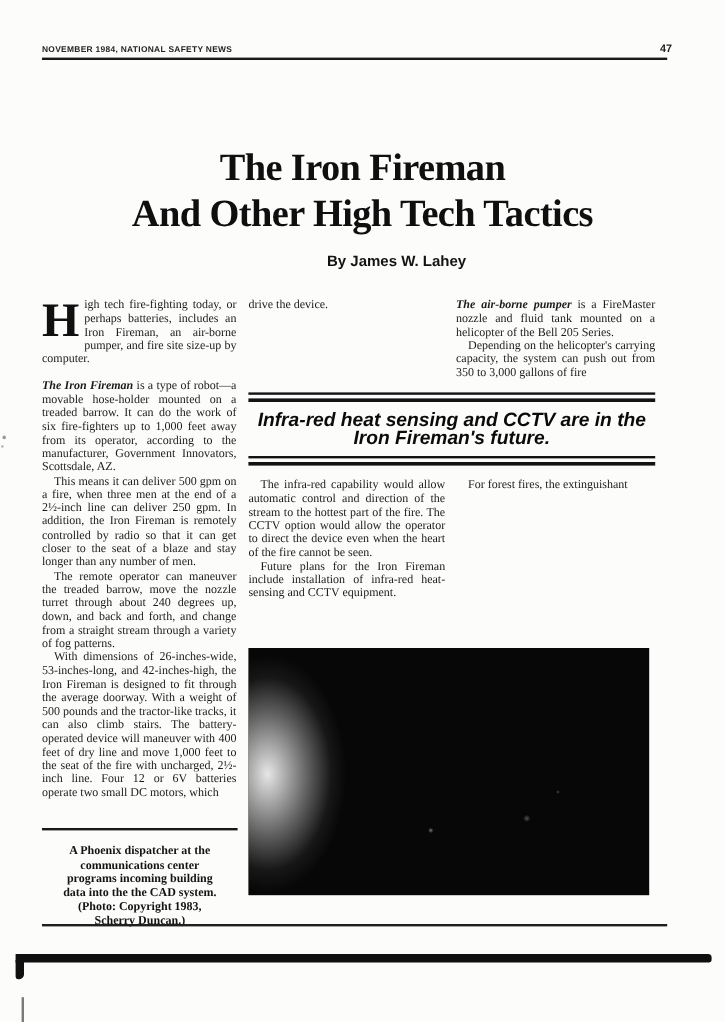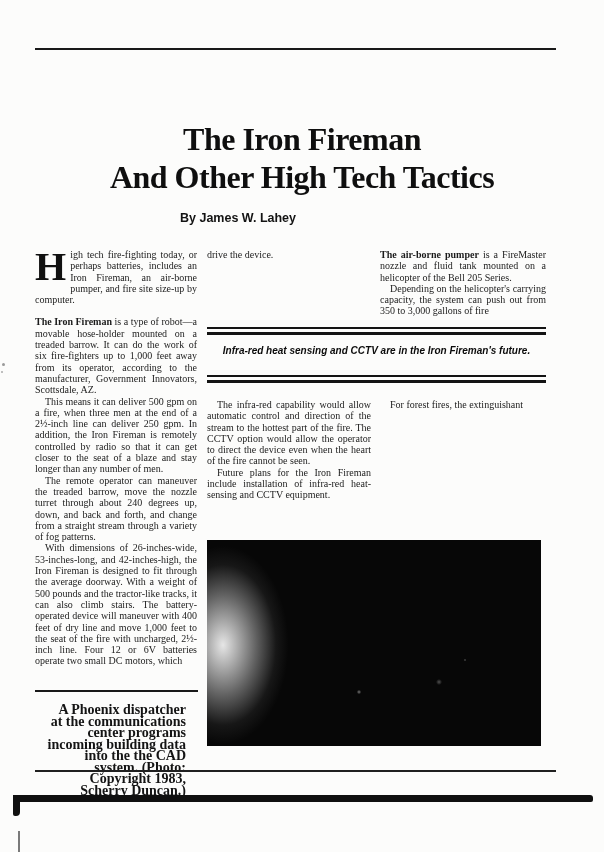--- a/index.html
+++ b/index.html
@@ -18,76 +18,80 @@
   .rh-right{font-size:9px;color:#1c1c1c;}
   .header-rule{position:absolute;top:48px;left:35px;width:521px;height:2px;background:#191919;}
   
   .title{
     position:absolute;top:120px;left:0;width:604px;margin:0;
     text-align:center;font-family:"Liberation Serif",serif;font-weight:700;
     font-size:32px;line-height:38px;letter-spacing:-.5px;color:#0f0f0f;
   }
   .title span{display:block;}
   .byline{
-    position:absolute;top:211px;left:180px;width:301px;text-align:left;
+    position:absolute;top:211px;left:180px;width:301px;text-align:center;
     font-family:"Liberation Sans",sans-serif;font-weight:700;font-size:12.5px;color:#131313;
   }
   
   .col{position:absolute;font-size:10px;line-height:11.3px;text-align:justify;color:#1b1b1b;}
   .col p{margin:0;}
   .col p.indent{text-indent:10px;}
   .col p.gap-before{margin-top:11px;}
   .col1{top:249px;left:35px;width:162px;}
   .col2-top{top:249px;left:207px;width:164px;}
   .col3-top{top:249px;left:380px;width:166px;}
   .col2-bottom{top:399px;left:207px;width:164px;}
   .col3-bottom{top:399px;left:380px;width:166px;}
   .dropcap{
     float:left;font-family:"Liberation Serif",serif;font-weight:700;
     font-size:40px;line-height:34px;height:34px;margin:1px 4px 0 0;color:#101010;
   }
-  .lead-bi{font-weight:700;}
+  .lead-bi{font-weight:700;font-style:italic;}
   
   .pullquote-box{position:absolute;top:327px;left:207px;width:339px;}
   .rule-double{box-sizing:border-box;height:8px;border-top:2px solid #131313;border-bottom:3px solid #131313;}
   .pq-text{
-    padding:8px 6px 17px;text-align:center;
+    padding:8px 6px 7px;text-align:center;
     font-family:"Liberation Sans",sans-serif;font-weight:700;font-style:italic;
-    font-size:10px;line-height:15px;color:#0b0b0b;
+    font-size:16px;line-height:15px;color:#0b0b0b;
   }
   
   .photo{position:absolute;top:540px;left:207px;width:334px;height:206px;background:#070707;}
   .photo-light{
     position:absolute;left:0;top:0;right:0;bottom:0;
     background:
       radial-gradient(ellipse 78px 118px at 16px 105px, rgba(242,242,242,.95), rgba(175,175,175,.55) 42%, rgba(80,80,80,.22) 68%, rgba(0,0,0,0) 84%),
       radial-gradient(circle 3px at 152px 152px, rgba(210,210,210,.55), rgba(0,0,0,0) 75%),
       radial-gradient(circle 4px at 232px 142px, rgba(170,170,170,.45), rgba(0,0,0,0) 75%),
       radial-gradient(circle 2px at 258px 120px, rgba(190,190,190,.4), rgba(0,0,0,0) 75%);
   }
   
   .caption{position:absolute;top:690px;left:35px;width:163px;}
   .caption-rule{height:2px;background:#191919;margin-bottom:6px;}
   .caption-text{
     margin:12px;font-family:"Liberation Serif",serif;font-weight:700;
-    font-size:14px;line-height:11.5px;text-align:right;color:#141414;
+    font-size:10px;line-height:11.5px;text-align:center;color:#141414;
   }
   
   .bottom-rule-thin{position:absolute;top:770px;left:35px;width:521px;height:2px;background:#202020;}
   .bottom-rule-thick{position:absolute;top:795px;left:13px;width:580px;height:7px;background:#101010;border-radius:0 3px 2px 0;}
   .artifact-drip{position:absolute;top:800px;left:13px;width:7px;height:16px;background:#101010;border-radius:0 0 4px 2px;}
   .artifact-tick{position:absolute;top:831px;left:18px;width:2px;height:21px;background:#7a7a7a;}
   .artifact-dot1{position:absolute;top:363px;left:2px;width:3px;height:3px;background:#9a9a9a;border-radius:50%;}
   .artifact-dot2{position:absolute;top:371px;left:1px;width:2px;height:2px;background:#ababab;border-radius:50%;}
 </style>
 </head>
 <body>
 
 <div class="page">
 
+  <div class="running-head">
+    <span class="rh-left">NOVEMBER 1984, NATIONAL SAFETY NEWS</span>
+    <span class="rh-right">47</span>
+  </div>
   <div class="header-rule"></div>
 
   <h1 class="title">
     <span>The Iron Fireman</span>
     <span>And Other High Tech Tactics</span>
   </h1>
   <div class="byline">By James W. Lahey</div>
 
   <div class="col col1">
     <p><span class="dropcap">H</span><span>igh tech fire-fighting today, or perhaps batteries, includes an Iron Fireman, an air-borne pumper, and fire site size-up by computer.</span></p>

